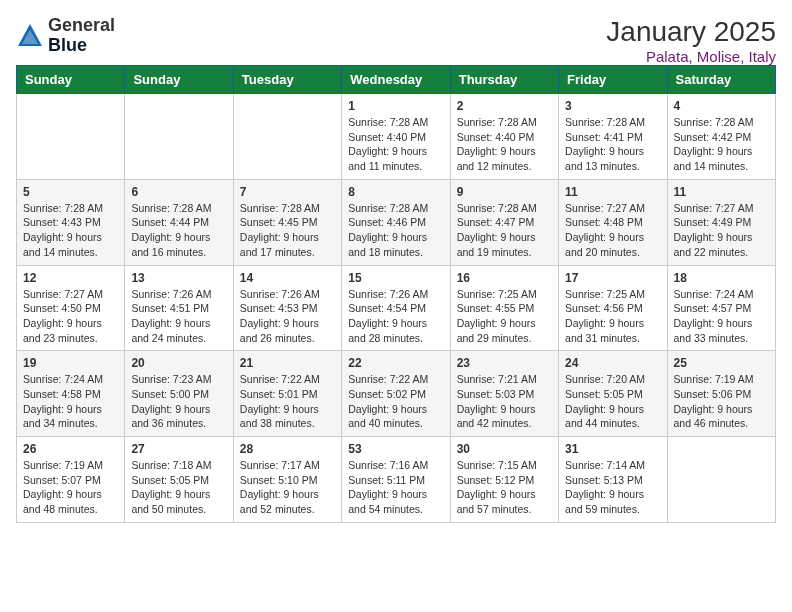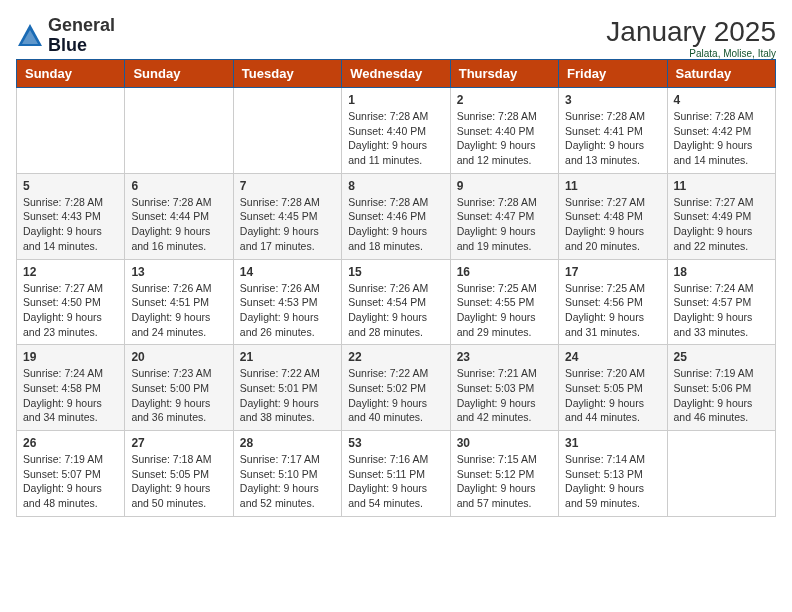--- a/index.html
+++ b/index.html
@@ -42,30 +42,30 @@
     }
     .title-block {
       text-align: right;
     }
     .month-title {
       font-size: 28px;
       color: #333;
       font-weight: normal;
     }
     .location {
-      font-size: 10px;
-      color: #14532d;
+      font-size: 15px;
+      color: #701a75;
     }
     .calendar {
       width: 100%;
       border-collapse: collapse;
       border: 1px solid #ccc;
     }
     .calendar th {
-      background-color: #c2410c;
+      background-color: #15803d;
       color: #fff;
       text-align: left;
       padding: 6px 8px;
       font-size: 13px;
       border: 1px solid #1a5a9a;
     }
     .calendar td {
       vertical-align: top;
       padding: 5px 6px;
       border: 1px solid #ccc;

